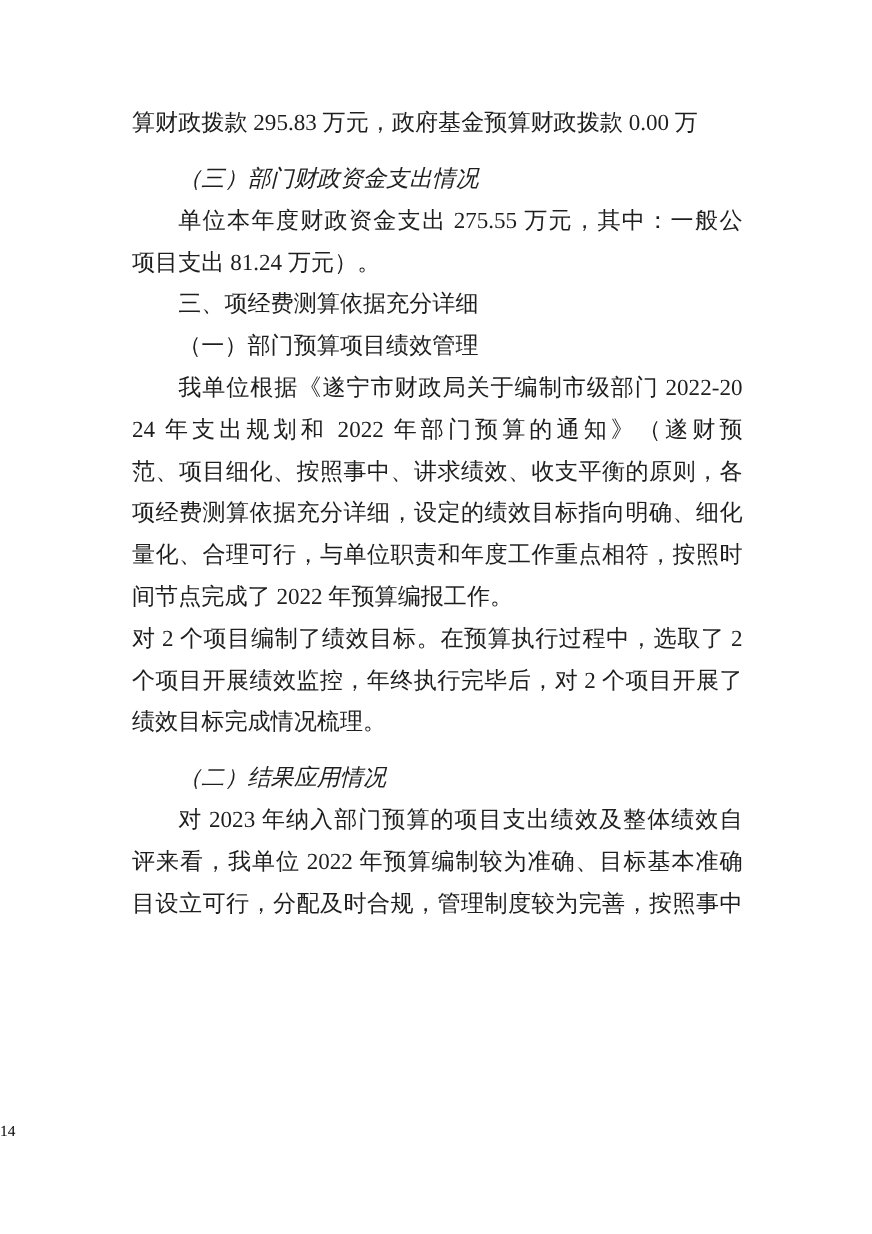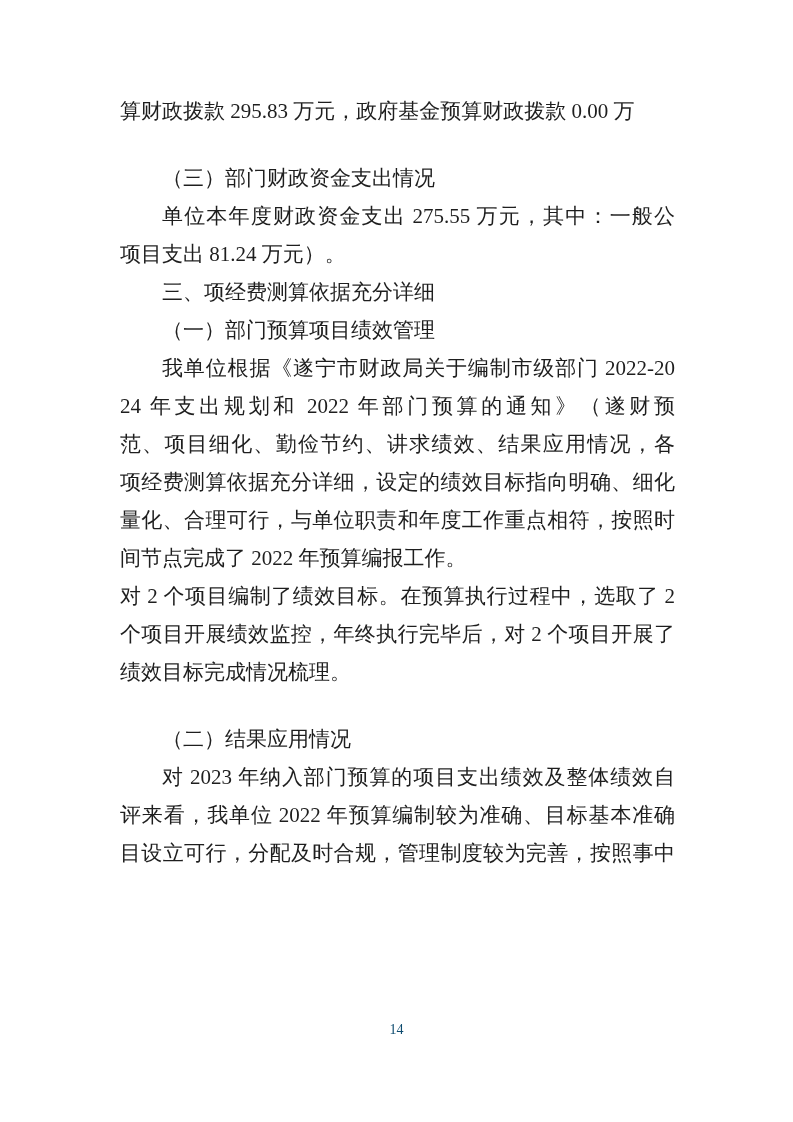--- a/index.html
+++ b/index.html
@@ -34,47 +34,48 @@
   }
   .line.justify {
     text-align: justify;
     text-align-last: justify;
     text-justify: inter-character;
   }
   .line.indent {
     padding-left: 42px;
   }
   .line.spaced {
-    margin-top: 29px;
+    margin-top: 13px;
+    font-style: italic;
   }
   .page-number {
     position: absolute;
     top: 1020px;
     left: 0;
     right: 0;
-    text-align: center;
+    text-align: left;
     font-size: 14px;
     line-height: 20px;
-    color: #0c4a6e;
+    color: #000000;
   }
 </style>
 </head>
 <body>
 
 <div class="page">
   <div class="content">
       <div class="line">算财政拨款 295.83 万元，政府基金预算财政拨款 0.00 万元。</div>
       <div class="line indent spaced">（三）部门财政资金支出情况</div>
       <div class="line indent justify">单位本年度财政资金支出 275.55 万元，其中：一般公</div>
       <div class="line">项目支出 81.24 万元）。</div>
       <div class="line indent">三、项经费测算依据充分详细</div>
       <div class="line indent">（一）部门预算项目绩效管理</div>
       <div class="line indent justify">我单位根据《遂宁市财政局关于编制市级部门 2022-20</div>
       <div class="line justify">24 年支出规划和 2022 年部门预算的通知》（遂财预〔2021〕</div>
-      <div class="line justify">范、项目细化、勤俭节约、讲求绩效、结果应用情况，各</div>
+      <div class="line justify">范、项目细化、按照事中、讲求绩效、收支平衡的原则，各</div>
       <div class="line justify">项经费测算依据充分详细，设定的绩效目标指向明确、细化</div>
       <div class="line justify">量化、合理可行，与单位职责和年度工作重点相符，按照时</div>
       <div class="line">间节点完成了 2022 年预算编报工作。</div>
       <div class="line justify">对 2 个项目编制了绩效目标。在预算执行过程中，选取了 2</div>
       <div class="line justify">个项目开展绩效监控，年终执行完毕后，对 2 个项目开展了</div>
       <div class="line">绩效目标完成情况梳理。</div>
       <div class="line indent spaced">（二）结果应用情况</div>
       <div class="line indent justify">对 2023 年纳入部门预算的项目支出绩效及整体绩效自</div>
       <div class="line justify">评来看，我单位 2022 年预算编制较为准确、目标基本准确</div>
       <div class="line justify">目设立可行，分配及时合规，管理制度较为完善，按照事中</div>

